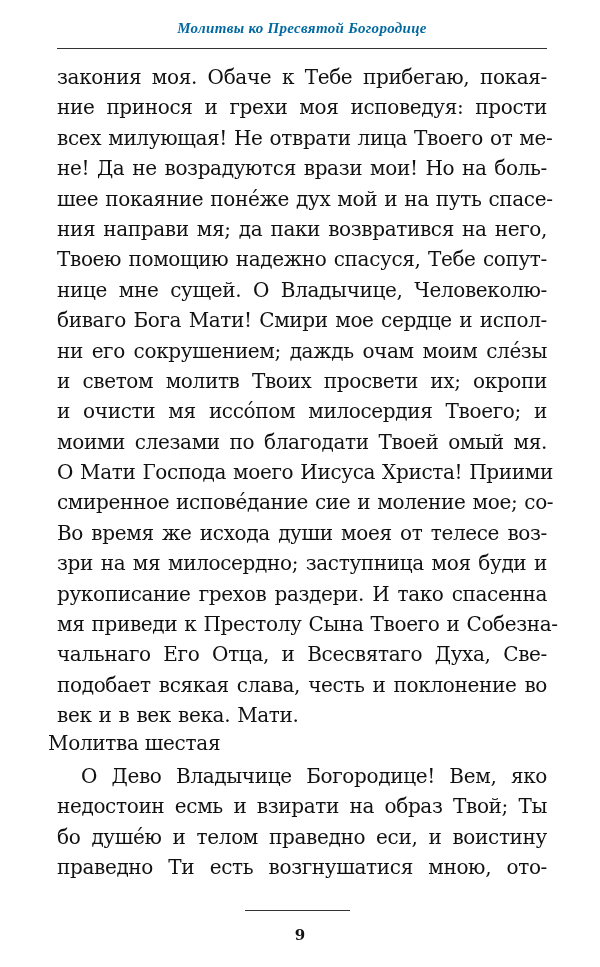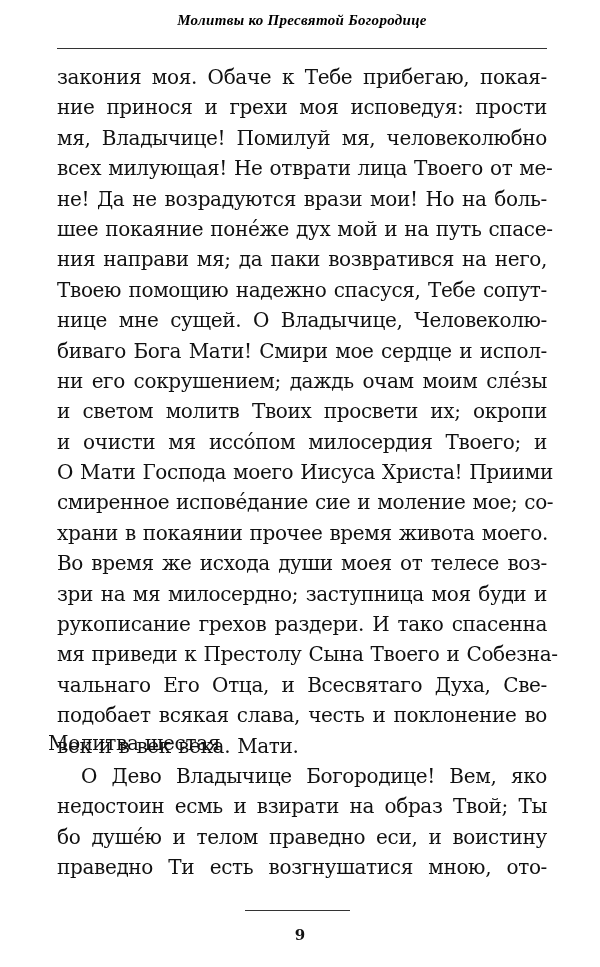--- a/index.html
+++ b/index.html
@@ -12,28 +12,28 @@
       height: 967px;
       position: relative;
       overflow: hidden;
       color: #111111;
       font-family: "DejaVu Serif", "Liberation Serif", serif;
     }
     .running-head {
       position: absolute;
       left: 57px;
       width: 490px;
-      top: 12px;
+      top: 20px;
       text-align: center;
       font-family: "Liberation Serif", "DejaVu Serif", serif;
       font-style: italic;
       font-weight: bold;
       font-size: 15px;
       letter-spacing: 0.3px;
-      color: #000000;
+      color: #0369a1;
     }
     .head-rule {
       position: absolute;
       left: 57px;
       width: 490px;
       top: 48px;
       height: 0;
       border-top: 1.4px solid #333;
     }
     .text-block {
@@ -93,34 +93,33 @@
   </style>
 </head>
 <body>
 
 <div class="running-head">Молитвы ко Пресвятой Богородице</div>
 <div class="head-rule"></div>
 
 <div class="text-block">
   <span class="line">закония моя. Обаче к Тебе прибегаю, покая-</span>
   <span class="line">ние принося и грехи моя исповедуя: прости</span>
-  <span class="line">мя, Владычице! Помилуй мя, человеколюбно</span>
   <span class="line">всех милующая! Не отврати лица Твоего от ме-</span>
   <span class="line">не! Да не возрадуются врази мои! Но на боль-</span>
   <span class="line">шее покаяние понéже дух мой и на путь спасе-</span>
   <span class="line">ния направи мя; да паки возвратився на него,</span>
   <span class="line">Твоею помощию надежно спасуся, Тебе сопут-</span>
   <span class="line">нице мне сущей. О Владычице, Человеколю-</span>
   <span class="line">биваго Бога Мати! Смири мое сердце и испол-</span>
   <span class="line">ни его сокрушением; даждь очам моим слéзы</span>
   <span class="line">и светом молитв Твоих просвети их; окропи</span>
   <span class="line">и очисти мя иссóпом милосердия Твоего; и</span>
+  <span class="line">моими слезами по благодати Твоей омый мя.</span>
   <span class="line">О Мати Господа моего Иисуса Христа! Приими</span>
   <span class="line">смиренное исповéдание сие и моление мое; со-</span>
-  <span class="line">храни в покаянии прочее время живота моего.</span>
   <span class="line">Во время же исхода души моея от телесе воз-</span>
   <span class="line">зри на мя милосердно; заступница моя буди и</span>
   <span class="line">рукописание грехов раздери. И тако спасенна</span>
   <span class="line">мя приведи к Престолу Сына Твоего и Собезна-</span>
   <span class="line">чальнаго Его Отца, и Всесвятаго Духа, Све-</span>
   <span class="line">подобает всякая слава, честь и поклонение во</span>
   <span class="line last">век и в век века. Мати.</span>
 </div>
 
 <div class="section-heading">Молитва шестая</div>

